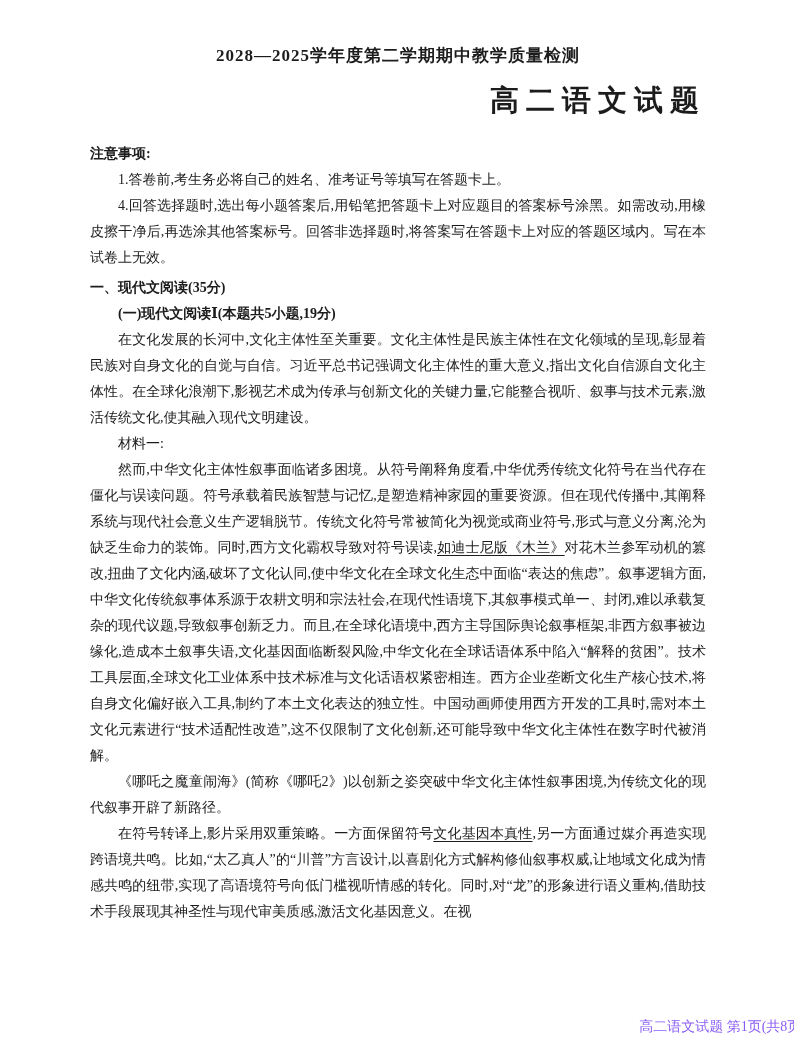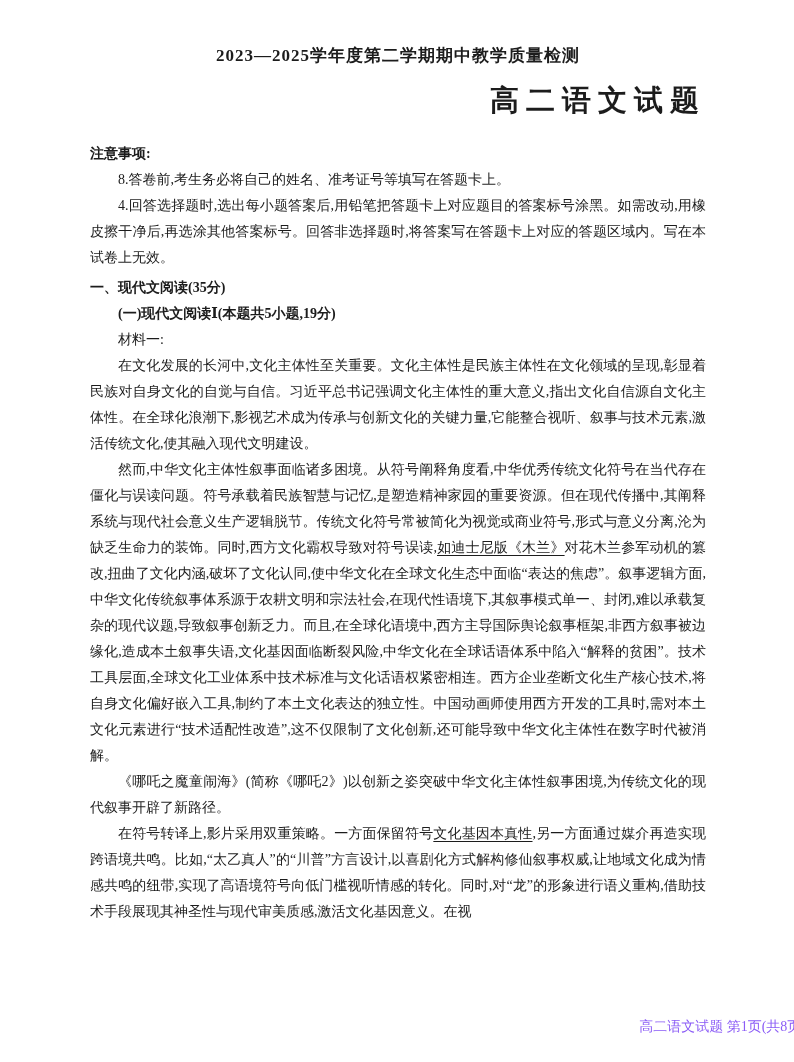--- a/index.html
+++ b/index.html
@@ -47,36 +47,36 @@
     text-align: right;
     font-size: 14px;
     color: #8b5cf6;
   }
 </style>
 </head>
 <body>
 
 <div class="page">
 
-  <h1 class="title-line1">2023—2025学年度第二学期期中教学质量检测</h1>
+  <h1 class="title-line1">2028—2025学年度第二学期期中教学质量检测</h1>
 
   <h2 class="title-line2">高二语文试题</h2>
 
   <div>
     <p class="bold">注意事项:</p>
-    <p class="indent">8.答卷前,考生务必将自己的姓名、准考证号等填写在答题卡上。</p>
+    <p class="indent">1.答卷前,考生务必将自己的姓名、准考证号等填写在答题卡上。</p>
     <p class="indent">4.回答选择题时,选出每小题答案后,用铅笔把答题卡上对应题目的答案标号涂黑。如需改动,用橡皮擦干净后,再选涂其他答案标号。回答非选择题时,将答案写在答题卡上对应的答题区域内。写在本试卷上无效。</p>
   </div>
 
   <div>
     <p class="bold section-gap">一、现代文阅读(35分)</p>
     <p class="bold indent">(一)现代文阅读Ⅰ(本题共5小题,19分)</p>
+    <p class="indent"><span>在文化发展的长河中,文化主体性至关重要。文化主体性是民族主体性在文化领域的呈现,彰显着民族对自身文化的自觉与自信。习近平总书记强调文化主体性的重大意义,指出文化自信源自文化主体性。在全球化浪潮下,影视艺术成为传承与创新文化的关键力量,它能整合视听、叙事与技术元素,激活传统文化,使其融入现代文明建设。</span></p>
+
     <p class="indent">材料一:</p>
-
-    <p class="indent"><span>在文化发展的长河中,文化主体性至关重要。文化主体性是民族主体性在文化领域的呈现,彰显着民族对自身文化的自觉与自信。习近平总书记强调文化主体性的重大意义,指出文化自信源自文化主体性。在全球化浪潮下,影视艺术成为传承与创新文化的关键力量,它能整合视听、叙事与技术元素,激活传统文化,使其融入现代文明建设。</span></p>
     <p class="indent"><span>然而,中华文化主体性叙事面临诸多困境。从符号阐释角度看,中华优秀传统文化符号在当代存在僵化与误读问题。符号承载着民族智慧与记忆,是塑造精神家园的重要资源。但在现代传播中,其阐释系统与现代社会意义生产逻辑脱节。传统文化符号常被简化为视觉或商业符号,形式与意义分离,沦为缺乏生命力的装饰。同时,西方文化霸权导致对符号误读,</span><span class="u">如迪士尼版《木兰》</span><span>对花木兰参军动机的篡改,扭曲了文化内涵,破坏了文化认同,使中华文化在全球文化生态中面临“表达的焦虑”。叙事逻辑方面,中华文化传统叙事体系源于农耕文明和宗法社会,在现代性语境下,其叙事模式单一、封闭,难以承载复杂的现代议题,导致叙事创新乏力。而且,在全球化语境中,西方主导国际舆论叙事框架,非西方叙事被边缘化,造成本土叙事失语,文化基因面临断裂风险,中华文化在全球话语体系中陷入“解释的贫困”。技术工具层面,全球文化工业体系中技术标准与文化话语权紧密相连。西方企业垄断文化生产核心技术,将自身文化偏好嵌入工具,制约了本土文化表达的独立性。中国动画师使用西方开发的工具时,需对本土文化元素进行“技术适配性改造”,这不仅限制了文化创新,还可能导致中华文化主体性在数字时代被消解。</span></p>
     <p class="indent"><span>《哪吒之魔童闹海》(简称《哪吒2》)以创新之姿突破中华文化主体性叙事困境,为传统文化的现代叙事开辟了新路径。</span></p>
     <p class="indent"><span>在符号转译上,影片采用双重策略。一方面保留符号</span><span class="u">文化基因本真性</span><span>,另一方面通过媒介再造实现跨语境共鸣。比如,“太乙真人”的“川普”方言设计,以喜剧化方式解构修仙叙事权威,让地域文化成为情感共鸣的纽带,实现了高语境符号向低门槛视听情感的转化。同时,对“龙”的形象进行语义重构,借助技术手段展现其神圣性与现代审美质感,激活文化基因意义。在视</span></p>
   </div>
 
   <div class="footer">高二语文试题  第1页(共8页)</div>
 
 </div>
 
 </body></html>

